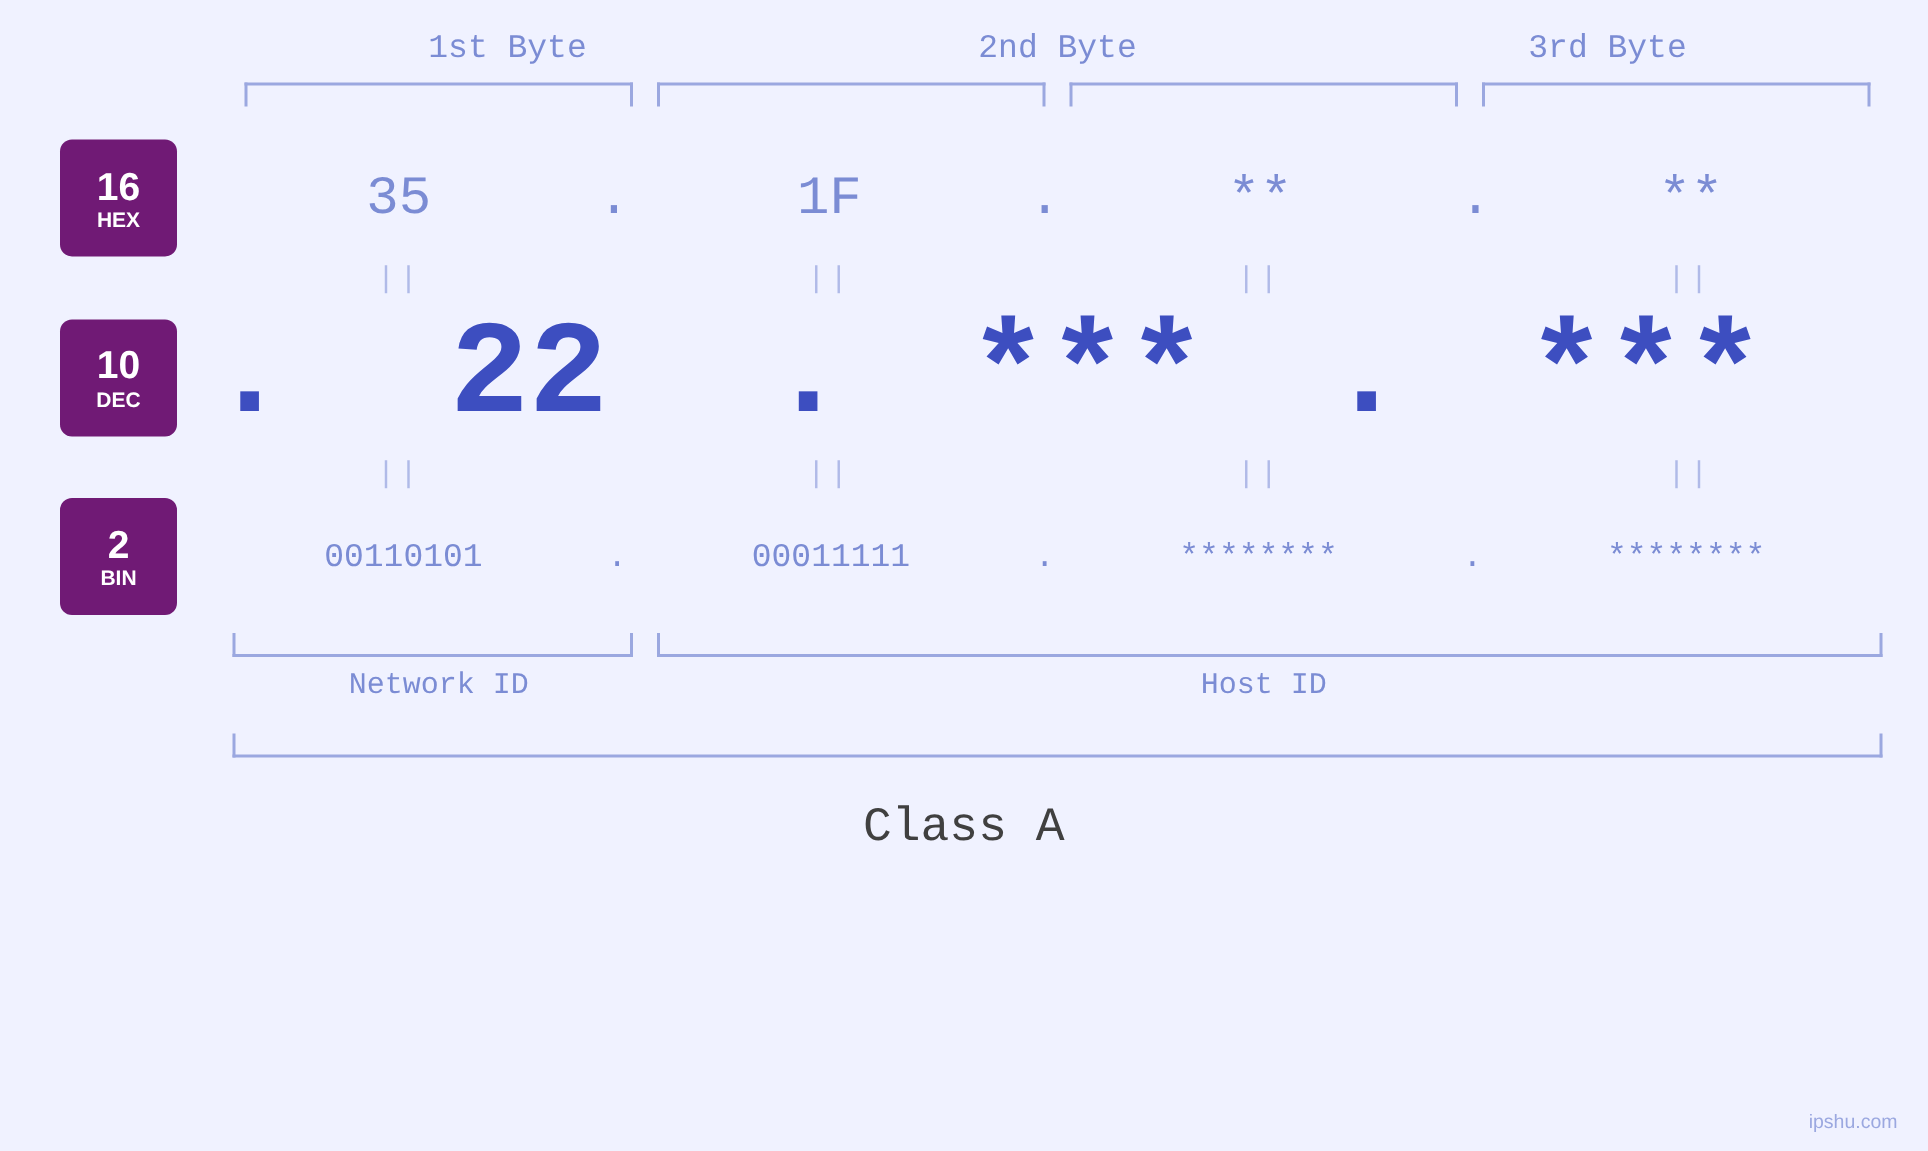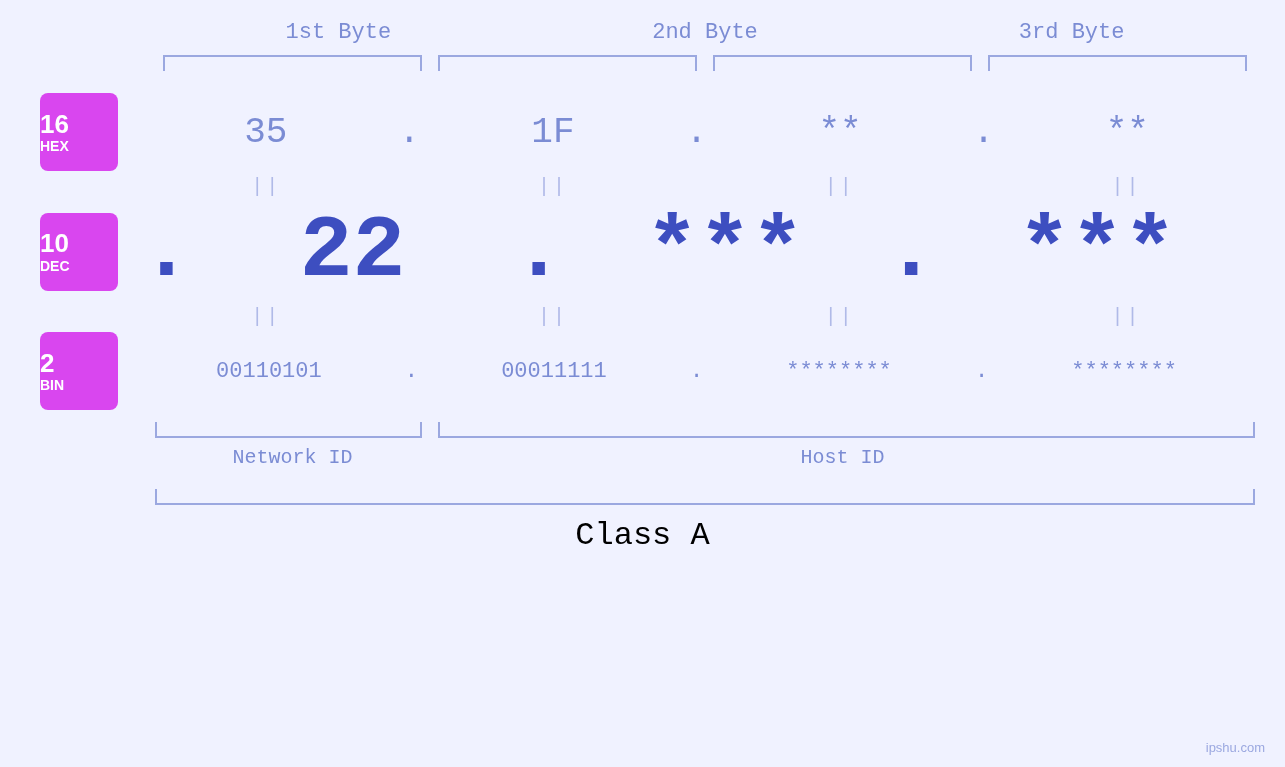--- a/index.html
+++ b/index.html
@@ -60,24 +60,25 @@
       border-top: 2px solid #9ba8e0;
       border-left: 2px solid #9ba8e0;
       border-right: 2px solid #9ba8e0;
       height: 14px;
     }
 
     
     .badge {
       width: 78px;
       height: 78px;
-      background-color: #d946ef;
+      background-color: #701a75;
       border-radius: 8px;
       display: flex;
       flex-direction: column;
+      align-items: center;
       justify-content: center;
       color: white;
       flex-shrink: 0;
       margin-right: 20px;
     }
 
     .badge-number {
       font-size: 26px;
       font-weight: bold;
       font-family: Arial, sans-serif;
@@ -163,22 +164,22 @@
       left: 0; right: 0; bottom: 0;
       border-bottom: 2px solid #9ba8e0;
       border-left: 2px solid #9ba8e0;
       border-right: 2px solid #9ba8e0;
       height: 14px;
     }
 
     
     .class-label-row {
       text-align: center;
-      margin-top: 12px;
-      color: #000000;
+      margin-top: 28px;
+      color: #404040;
       font-size: 32px;
       font-family: 'Courier New', Courier, monospace;
     }
 
     
     .watermark {
       position: absolute;
       bottom: 12px;
       right: 20px;
       color: #9ba8e0;

